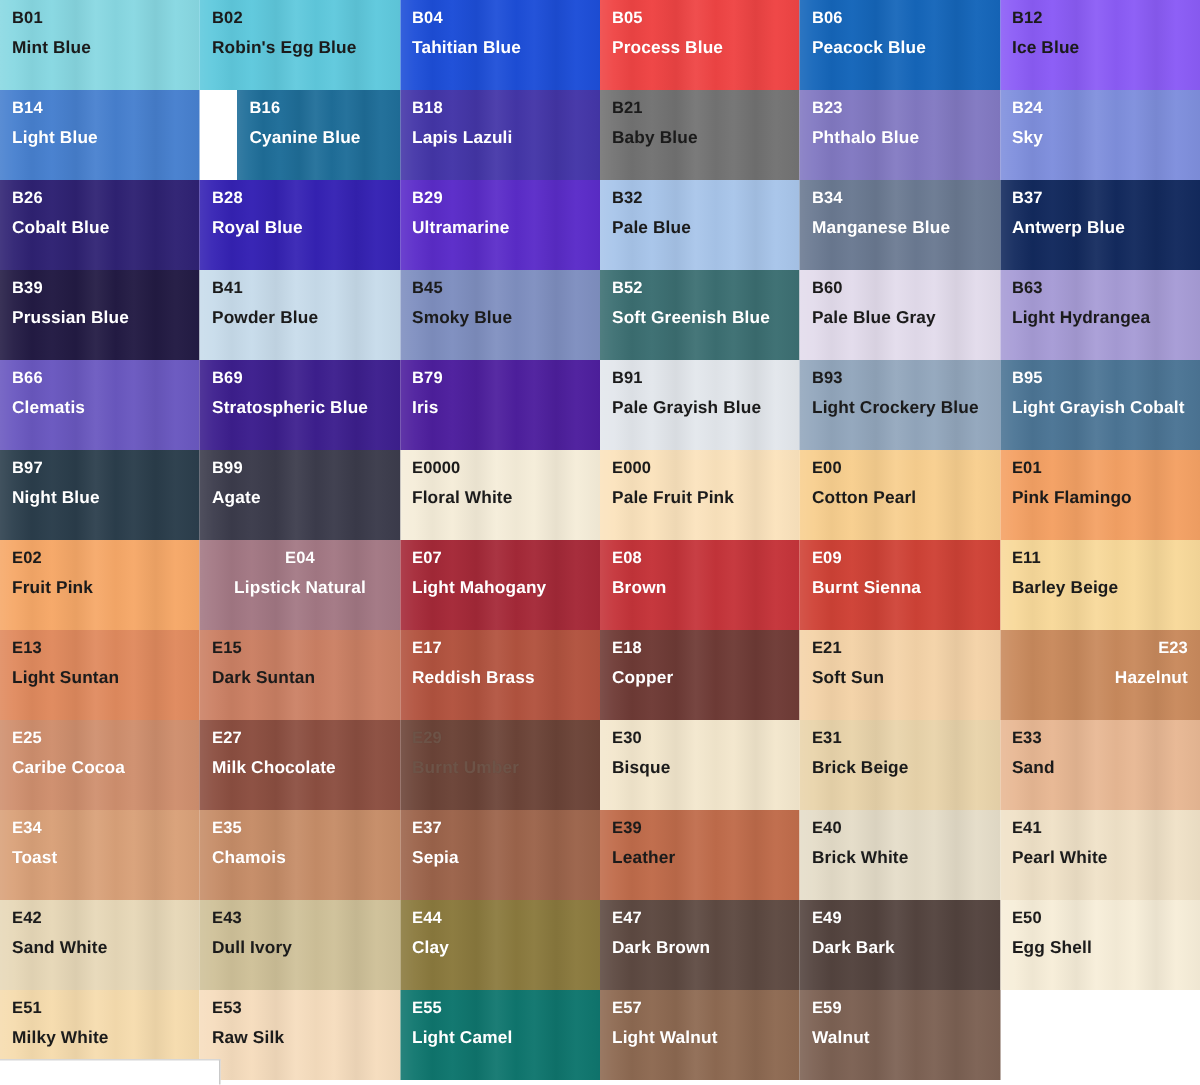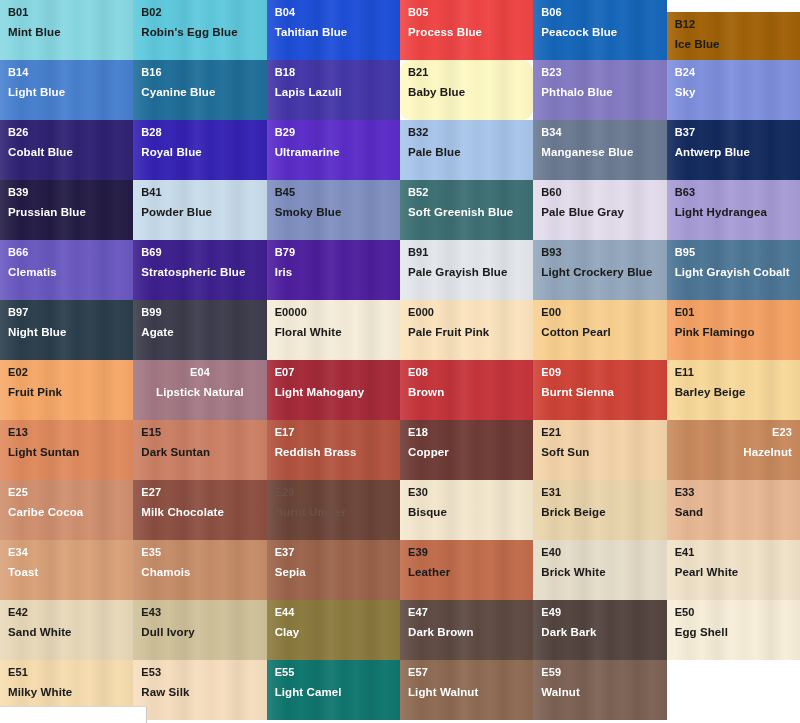--- a/index.html
+++ b/index.html
@@ -103,41 +103,41 @@
       <div class="swatch t-light" style="background: #ef4444;">
         <div class="texture"></div>
         <span class="code">B05</span>
         <span class="cname">Process Blue</span>
       </div>
       <div class="swatch t-light" style="background: rgb(21, 102, 186);">
         <div class="texture"></div>
         <span class="code">B06</span>
         <span class="cname">Peacock Blue</span>
       </div>
-      <div class="swatch t-dark" style="background: #a16207; margin-top: 12px;">
+      <div class="swatch t-dark" style="background: #8b5cf6;">
         <div class="texture"></div>
         <span class="code">B12</span>
         <span class="cname">Ice Blue</span>
       </div>
       <div class="swatch t-light" style="background: rgb(71, 128, 207);">
         <div class="texture"></div>
         <span class="code">B14</span>
         <span class="cname">Light Blue</span>
       </div>
-      <div class="swatch t-light" style="background: rgb(31, 110, 153);">
+      <div class="swatch t-light" style="background: rgb(31, 110, 153); margin-left: 25px;">
         <div class="texture"></div>
         <span class="code">B16</span>
         <span class="cname">Cyanine Blue</span>
       </div>
       <div class="swatch t-light" style="background: rgb(68, 54, 168);">
         <div class="texture"></div>
         <span class="code">B18</span>
         <span class="cname">Lapis Lazuli</span>
       </div>
-      <div class="swatch t-dark" style="background: #fef9c3; border-radius: 11px;">
+      <div class="swatch t-dark" style="background: #737373;">
         <div class="texture"></div>
         <span class="code">B21</span>
         <span class="cname">Baby Blue</span>
       </div>
       <div class="swatch t-light" style="background: rgb(130, 121, 194);">
         <div class="texture"></div>
         <span class="code">B23</span>
         <span class="cname">Phthalo Blue</span>
       </div>
       <div class="swatch t-light" style="background: rgb(127, 143, 221);">

